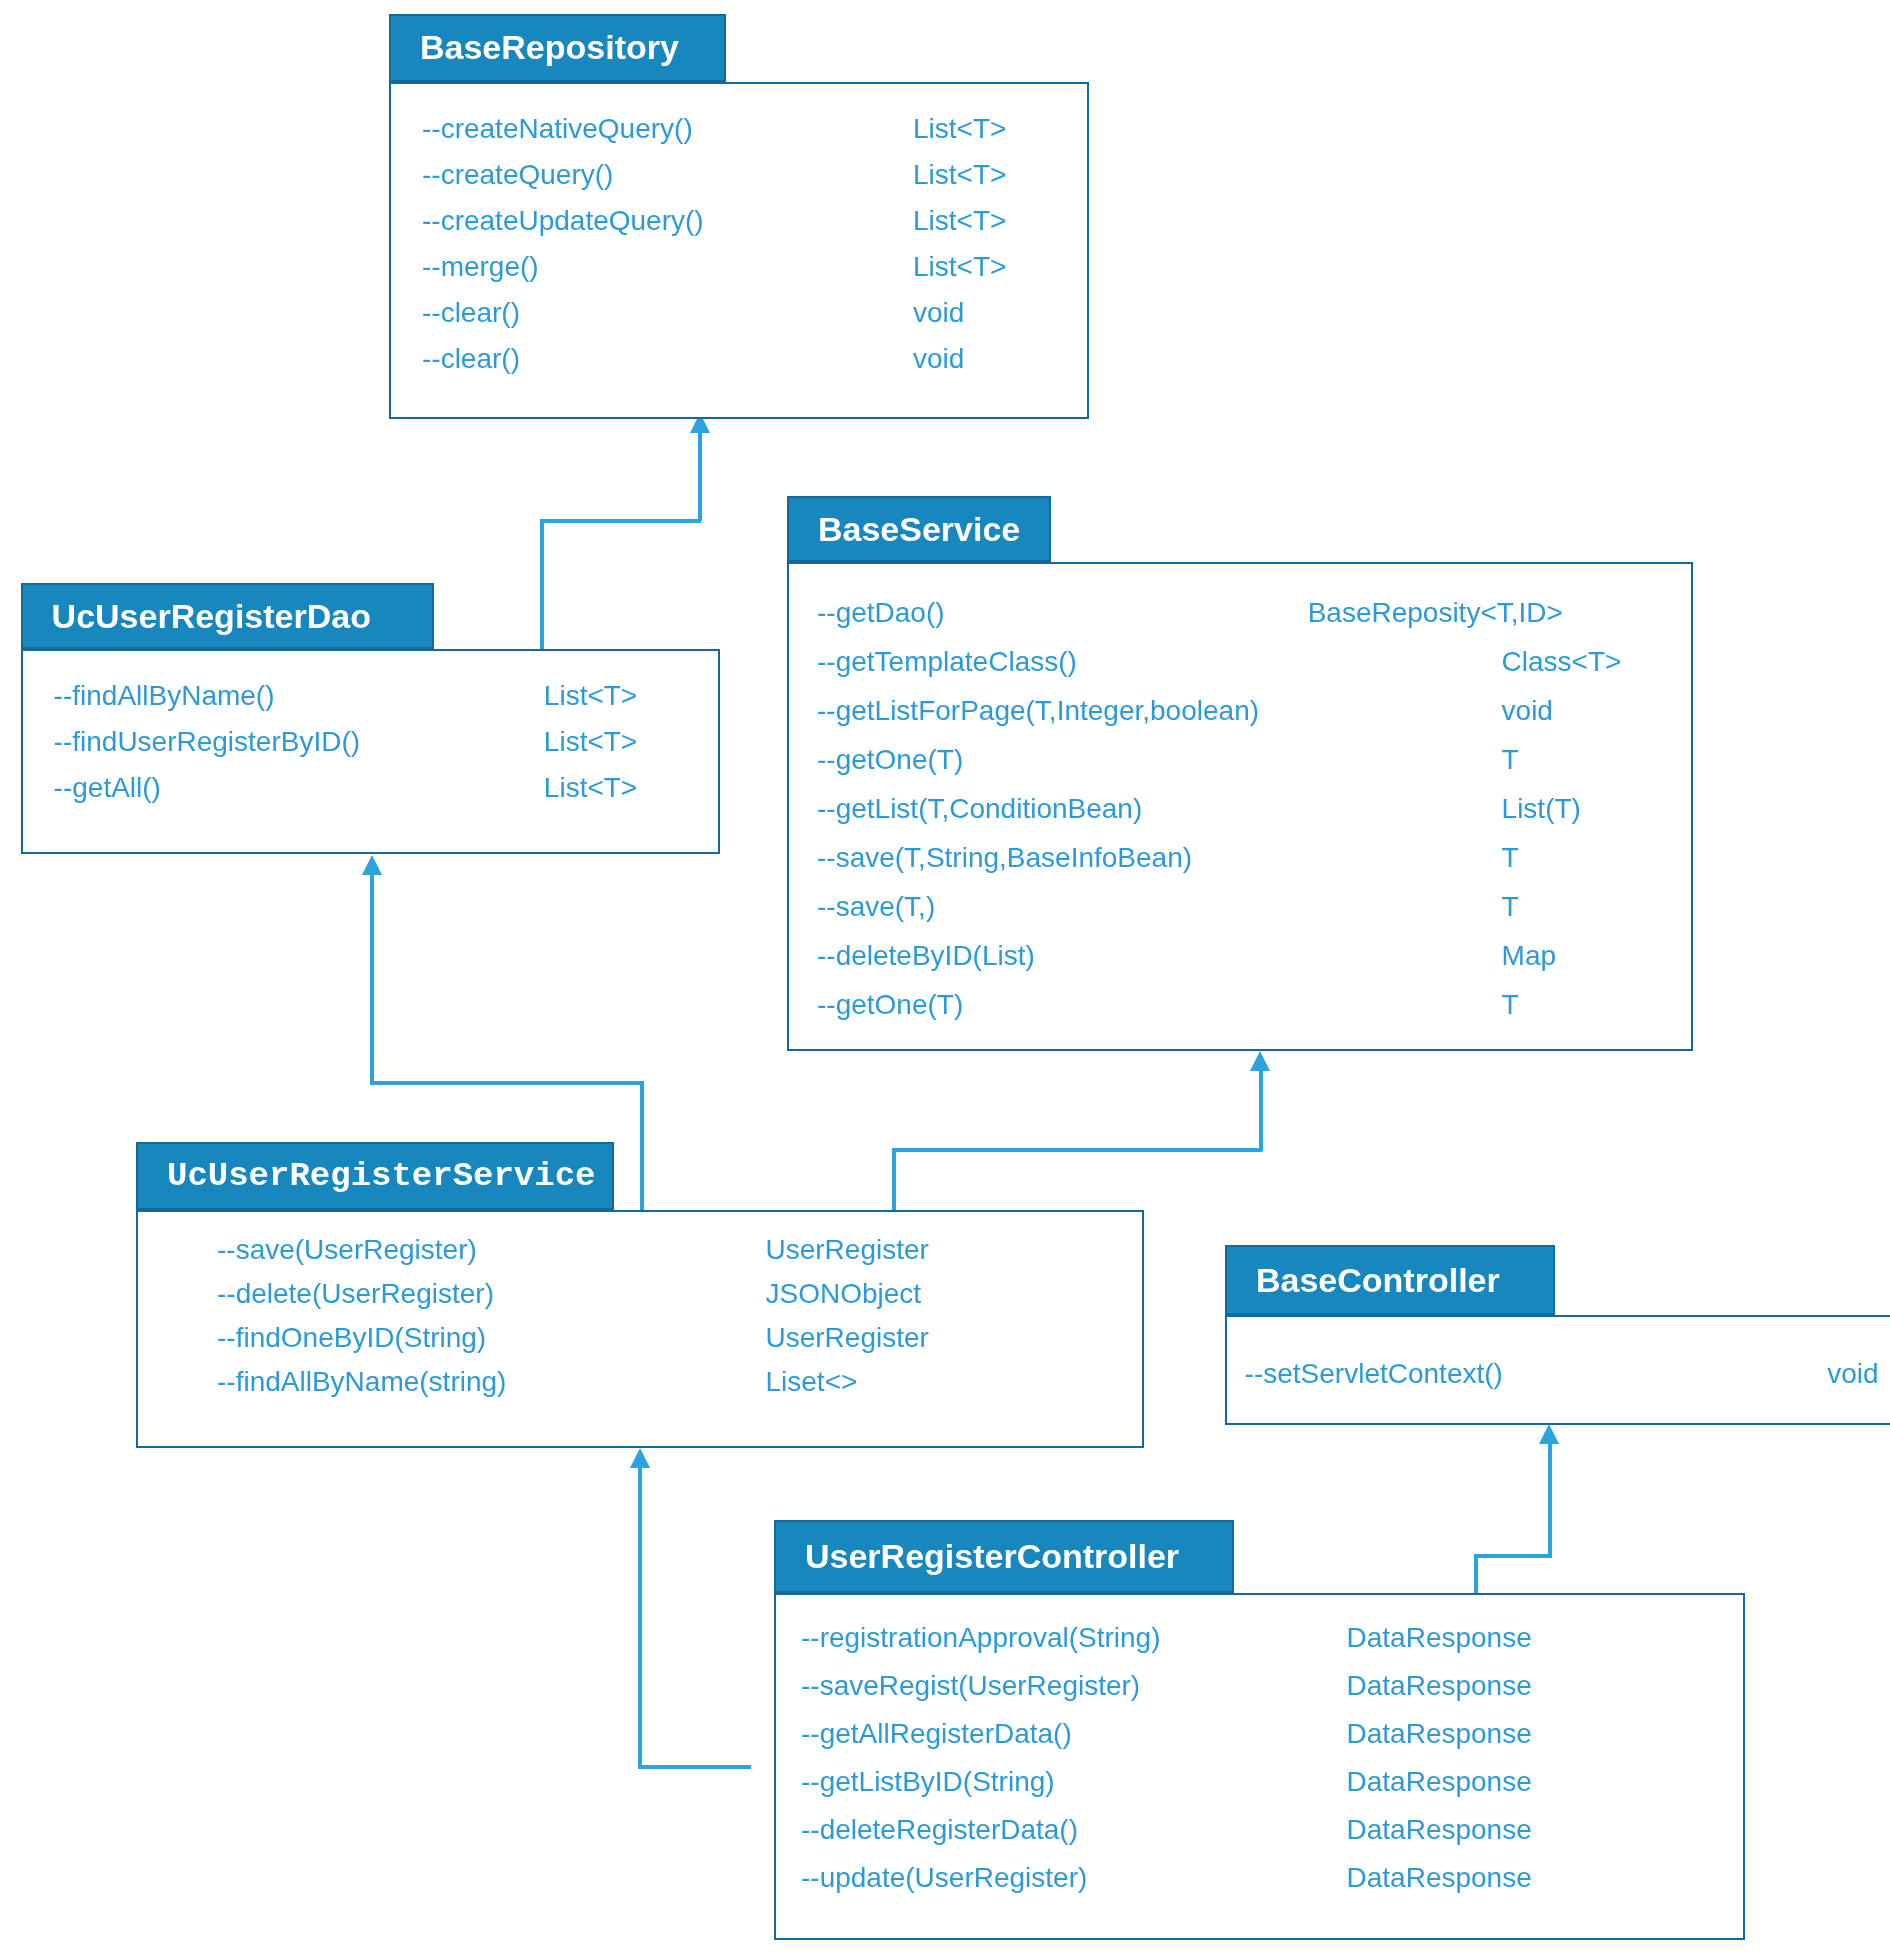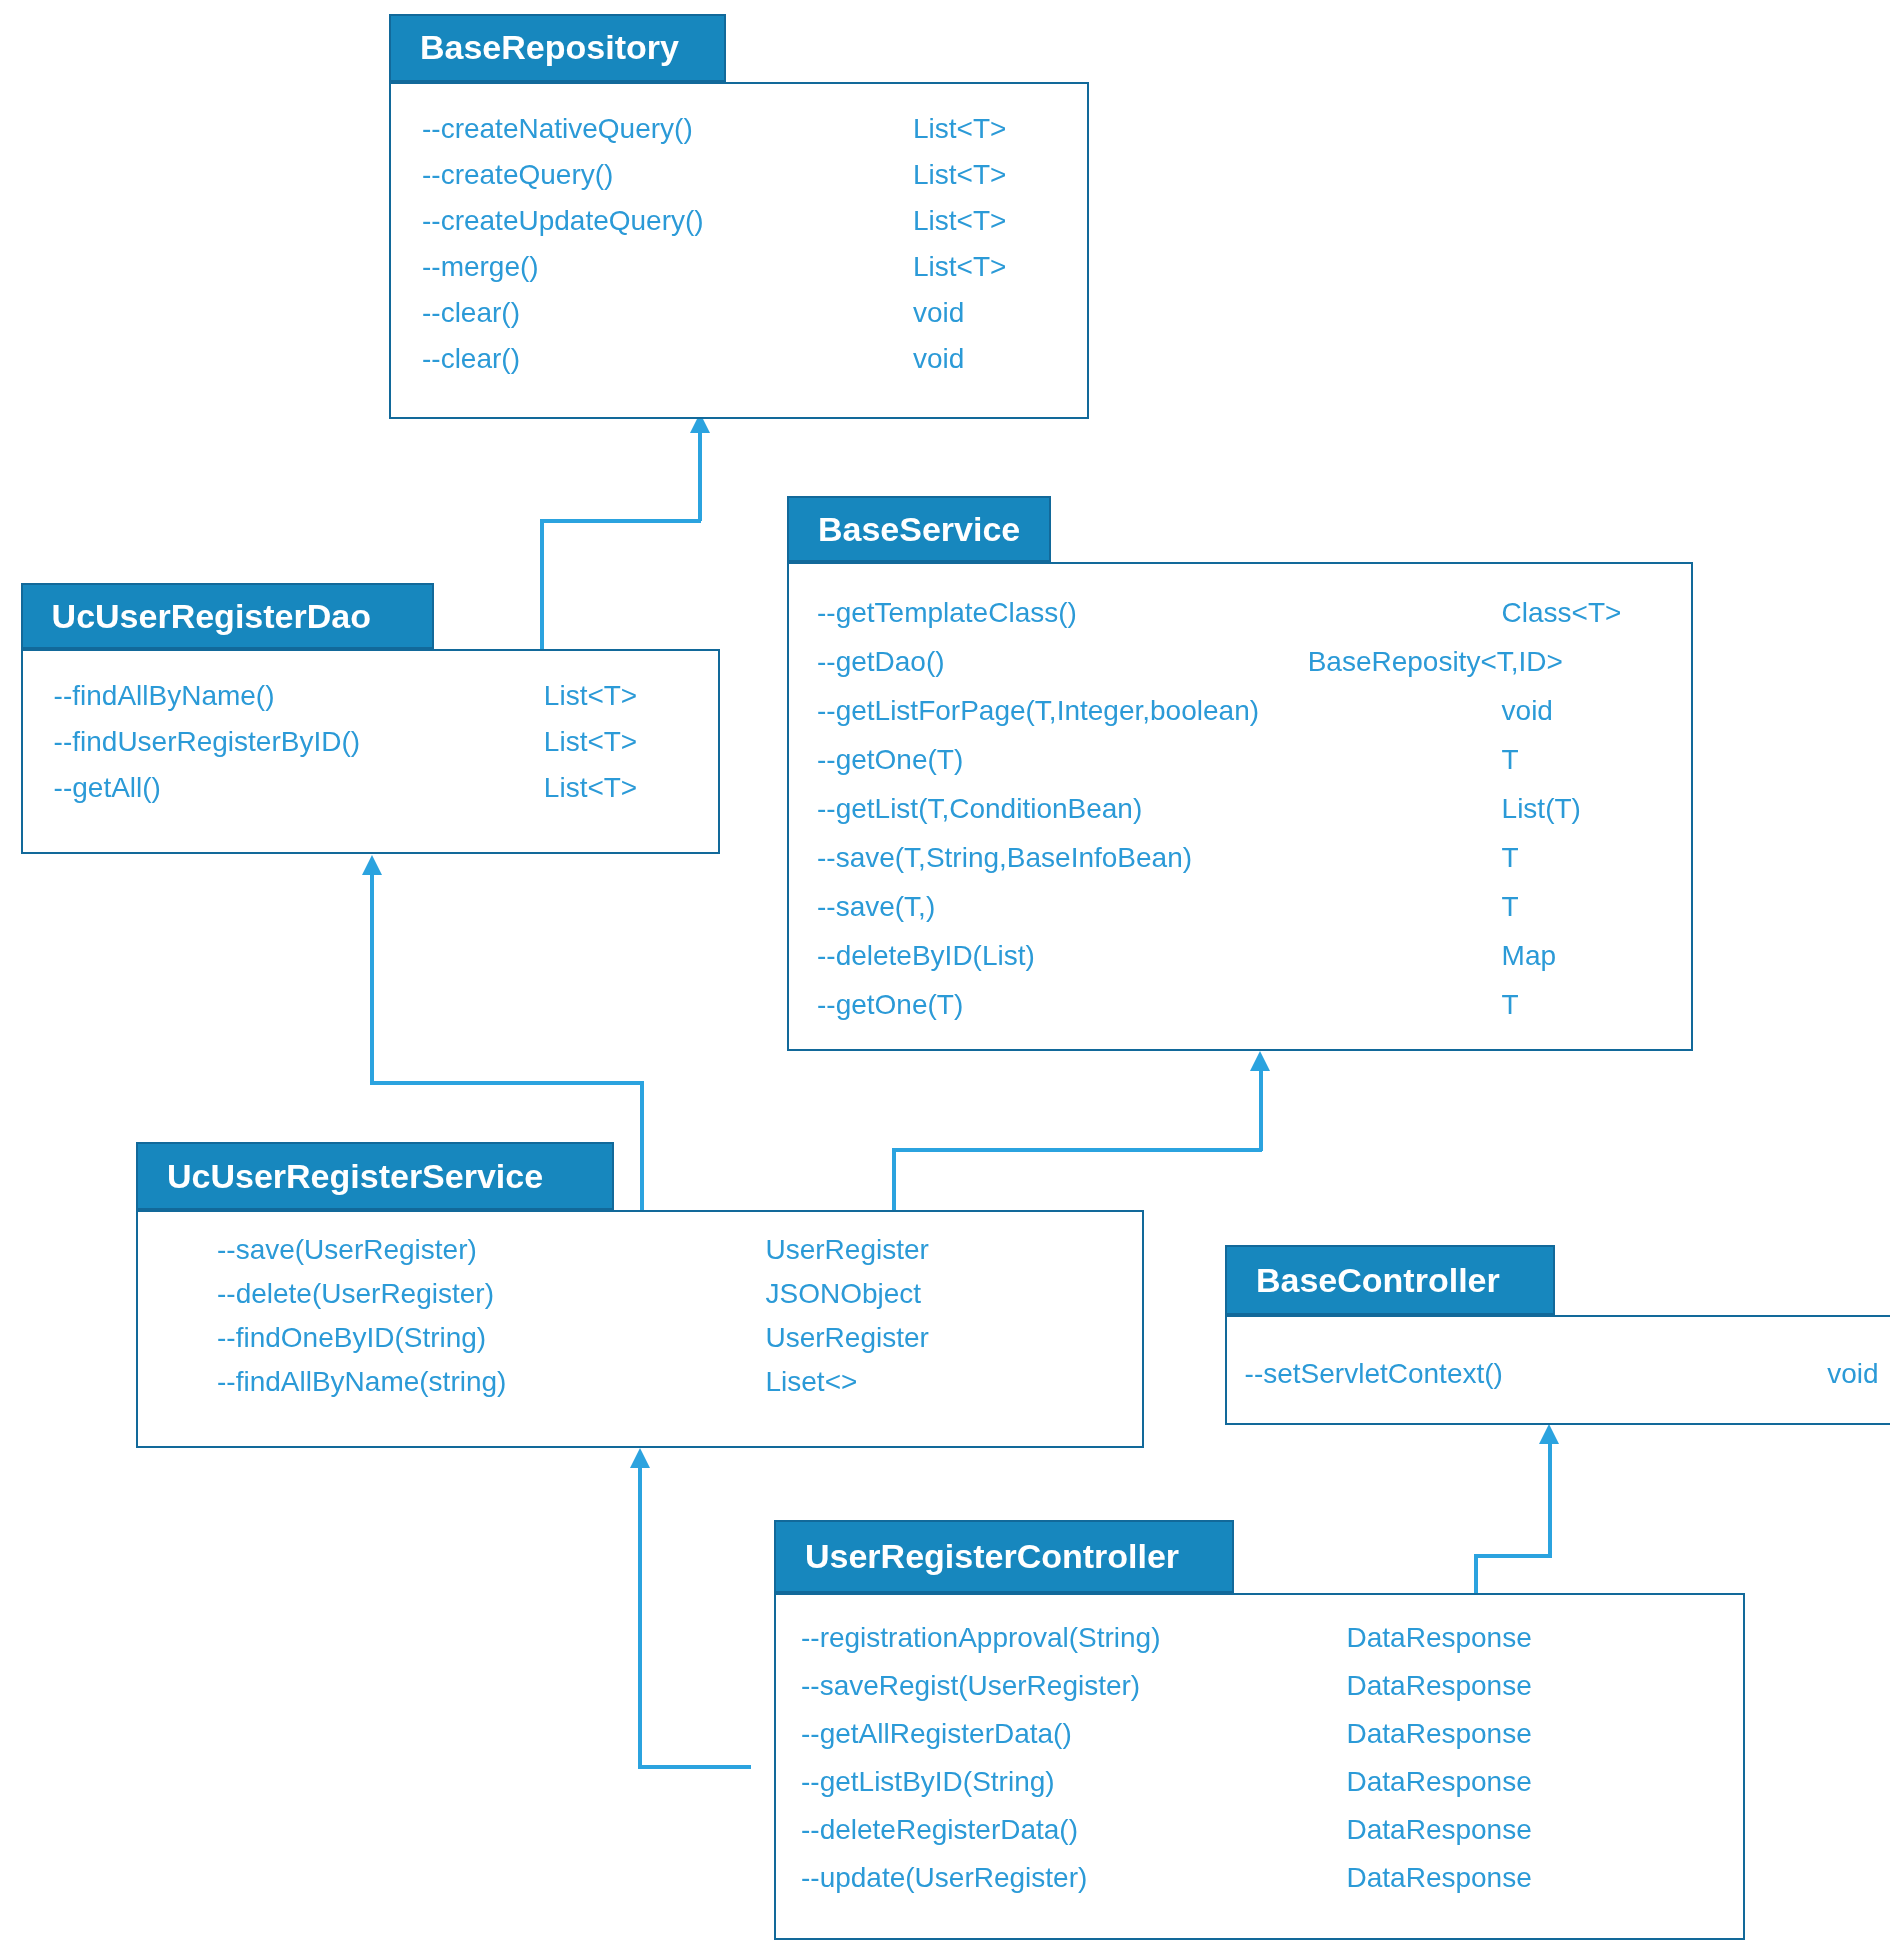--- a/index.html
+++ b/index.html
@@ -37,21 +37,21 @@
   #baseService{left:787px;top:496px;}
   #baseService .tab{width:264px;height:66px;}
   #baseService .bod{width:906px;height:489px;padding-top:24px;box-sizing:border-box;}
   #baseService .row{height:49px;}
   #baseService .mname{left:28px;}
   #baseService .mtype{left:79%;}
   #baseService .mtype.wide{left:57.5%;}
 
   
   #ucUserRegisterService{left:136px;top:1142px;}
-  #ucUserRegisterService .tab{width:478px;height:68px;}
+  #ucUserRegisterService .tab{width:478px;height:68px;font-family:Liberation Mono, monospace;}
   #ucUserRegisterService .bod{width:1008px;height:238px;padding-top:16px;box-sizing:border-box;}
   #ucUserRegisterService .row{height:44px;}
   #ucUserRegisterService .mname{left:35px;margin-left:44px;}
   #ucUserRegisterService .mtype{left:62.5%;}
 
   
   #baseController{left:1225px;top:1245px;}
   #baseController .tab{width:330px;height:70px;}
   #baseController .bod{width:745px;height:110px;padding-top:35px;box-sizing:border-box;}
   #baseController .row{height:44px;}
@@ -126,26 +126,26 @@
     </div>
   </div>
 </div>
 
 <div class="ubox" id="baseService">
   <div class="tab">
     <span class="cname">BaseService</span>
   </div>
   <div class="bod">
     <div class="row">
+      <span class="mname">--getDao()</span>
+      <span class="mtype wide">BaseReposity&lt;T,ID&gt;</span>
+    </div>
+    <div class="row">
       <span class="mname">--getTemplateClass()</span>
       <span class="mtype">Class&lt;T&gt;</span>
-    </div>
-    <div class="row">
-      <span class="mname">--getDao()</span>
-      <span class="mtype wide">BaseReposity&lt;T,ID&gt;</span>
     </div>
     <div class="row">
       <span class="mname">--getListForPage(T,Integer,boolean)</span>
       <span class="mtype">void</span>
     </div>
     <div class="row">
       <span class="mname">--getOne(T)</span>
       <span class="mtype">T</span>
     </div>
     <div class="row">

